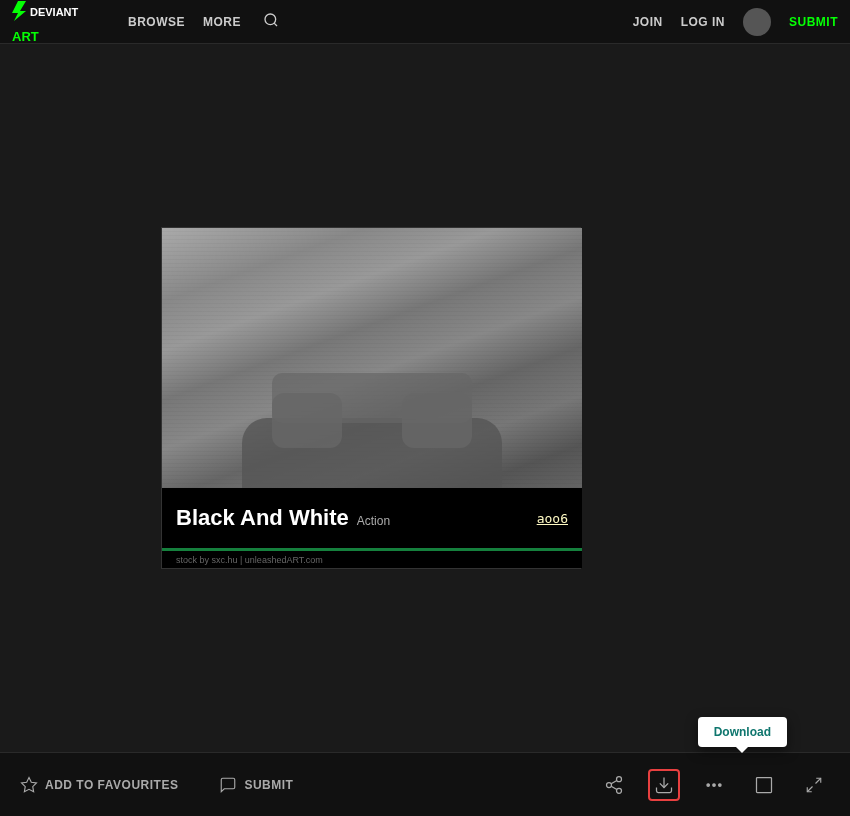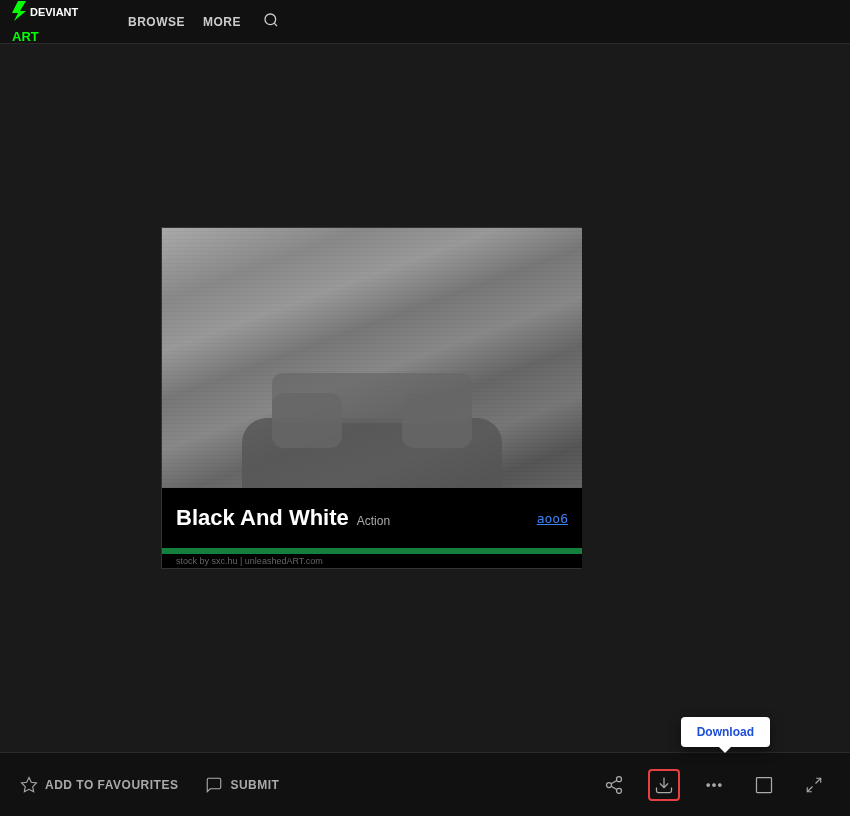--- a/index.html
+++ b/index.html
@@ -122,21 +122,21 @@
       height: 64px;
       background-color: #111;
       border-top: 1px solid #2a2a2a;
       display: flex;
       align-items: center;
       padding: 0 20px;
     }
     .bottom-left {
       display: flex;
       align-items: center;
-      gap: 27px;
+      gap: 41px;
     }
     .bottom-action {
       display: flex;
       align-items: center;
       gap: 7px;
       cursor: pointer;
       color: #aaa;
       font-size: 12px;
       font-weight: 600;
       letter-spacing: 0.5px;
@@ -178,23 +178,23 @@
       padding: 2px;
     }
     .download-btn-active svg {
       stroke: #aaa;
     }
 
     
     .download-tooltip {
       position: absolute;
       bottom: 54px;
-      right: 60px;
+      right: 43px;
       background: #fff;
-      color: #1d4ed8;
+      color: #0f766e;
       font-size: 12px;
       font-weight: 600;
       padding: 8px 16px;
       border-radius: 4px;
       white-space: nowrap;
       box-shadow: 0 4px 12px rgba(0,0,0,0.5);
     }
     .download-tooltip::after {
       content: '';
       position: absolute;
@@ -233,20 +233,26 @@
     <span class="nav-link">BROWSE</span>
     <span class="nav-link">MORE</span>
     <span class="nav-search">
       <svg width="16" height="16" viewBox="0 0 24 24" fill="none" stroke="#ccc" stroke-width="2">
         <circle cx="11" cy="11" r="8"></circle>
         <line x1="21" y1="21" x2="16.65" y2="16.65"></line>
       </svg>
     </span>
   </div>
 
+  <div class="nav-right">
+    <span class="nav-join">JOIN</span>
+    <span class="nav-login">LOG IN</span>
+    <div class="nav-avatar"></div>
+    <span class="nav-submit">SUBMIT</span>
+  </div>
 </nav>
 
 <div class="main-content">
   <div class="image-card">
     <div class="artwork-container">
 
       <div class="wall-bg"></div>
       <div style="position:absolute; inset:0; background: 
         repeating-linear-gradient(0deg, rgba(0,0,0,0.03) 0px, rgba(0,0,0,0.03) 1px, transparent 1px, transparent 4px),
         linear-gradient(160deg, #aaa 0%, #888 15%, #999 25%, #777 35%, #888 45%, #666 55%, #777 65%, #555 75%, #666 85%, #4a4a4a 100%);
@@ -264,24 +270,24 @@
         <div style="position:absolute; bottom:8px; right:40px; width:25px; height:4px; background:#888; opacity:0.6; transform:rotate(30deg);"></div>
       </div>
 
       <div style="position:absolute; bottom:20px; left:0; right:0; height:60px; background:#000; display:flex; align-items:center; padding:0 14px;">
         <div>
           <div style="display:flex; align-items:baseline; gap:8px;">
             <span style="font-size:22px; font-weight:900; color:#fff; font-family: Arial Black, Arial, sans-serif;">Black And White</span>
             <span style="font-size:12px; color:#aaa;">Action</span>
           </div>
         </div>
-        <div style="margin-left:auto; font-size:13px; color:#3b82f6; font-family:monospace;text-decoration:underline;">aoo6</div>
+        <div style="margin-left:auto; font-size:13px; color:#fef9c3; font-family:monospace;text-decoration:underline;">aoo6</div>
       </div>
 
-      <div style="position:absolute; bottom:0; left:0; right:0; height:20px; background:#000; display:flex; align-items:center; padding:0 14px; border-top:6px solid #15803d;">
+      <div style="position:absolute; bottom:0; left:0; right:0; height:20px; background:#000; display:flex; align-items:center; padding:0 14px; border-top:3px solid #15803d;">
         <span style="font-size:9px; color:#666;">stock by sxc.hu | unleashedART.com</span>
       </div>
     </div>
   </div>
 </div>
 
 <div class="bottom-bar">
   <div class="bottom-left">
 
     <div class="bottom-action">

